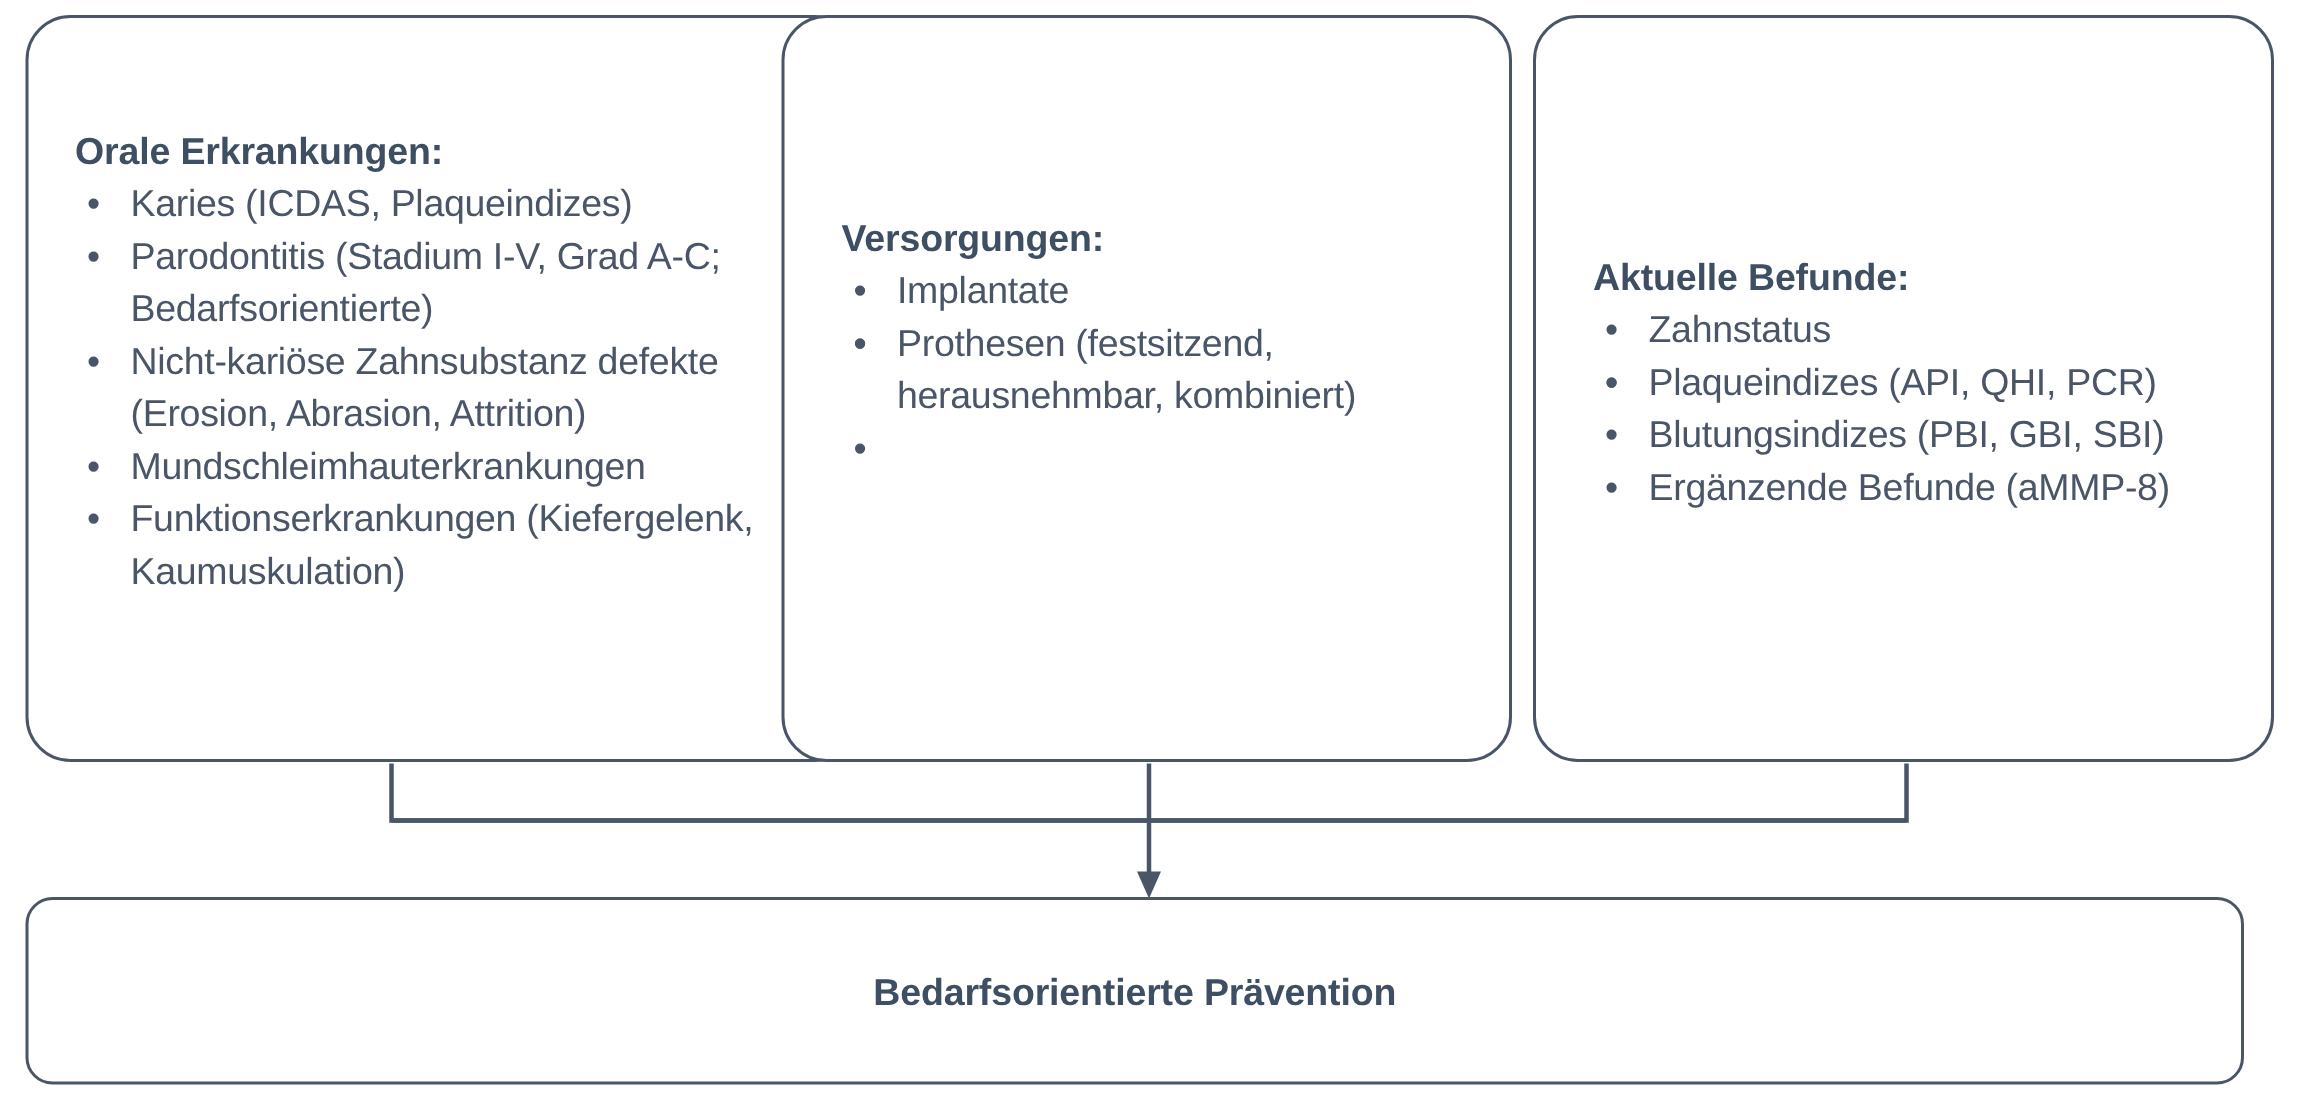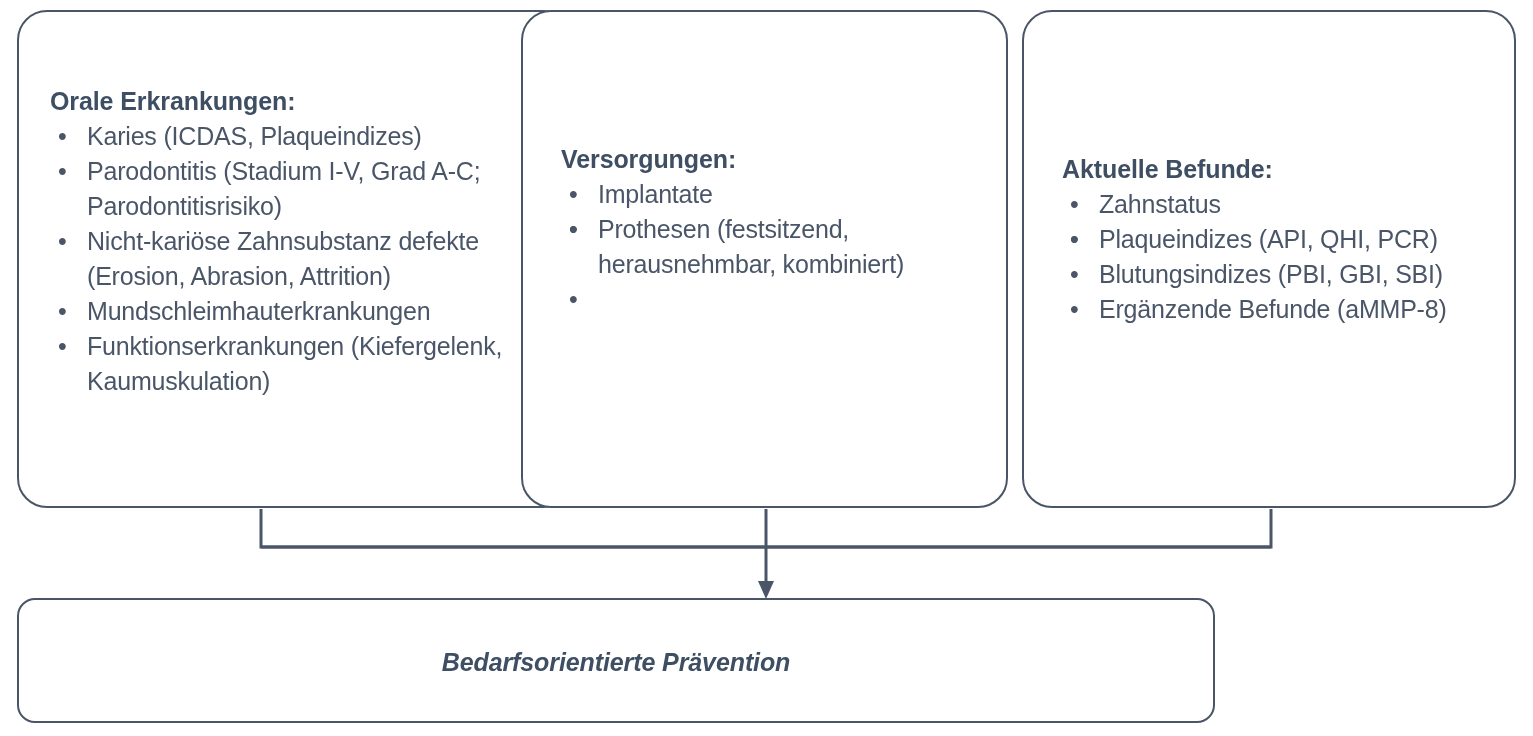--- a/index.html
+++ b/index.html
@@ -94,50 +94,50 @@
       <path d="M261 547 L1271 547"></path>
     </g>
     <polygon points="766,599 758,581 774,581" fill="#4a5668" stroke="none"></polygon>
   </svg>
 
   <div class="node node-top" style="left:17px; top:10px; width:556px; height:498px;">
     <div class="node-inner" style="top:72px; padding-left:31px; padding-right:14px;">
       <div class="node-title">Orale Erkrankungen:</div>
       <ul class="bullets">
         <li><span class="bullet-dot">•</span><span>Karies (ICDAS, Plaqueindizes)</span></li>
-        <li><span class="bullet-dot">•</span><span>Parodontitis (Stadium I-V, Grad A-C; Parodontitisrisiko)</span></li>
+        <li><span class="bullet-dot">•</span><span>Parodontitis (Stadium I-V, Grad A-C; Bedarfsorientierte)</span></li>
         <li><span class="bullet-dot">•</span><span>Nicht-kariöse Zahnsubstanz defekte (Erosion, Abrasion, Attrition)</span></li>
         <li><span class="bullet-dot">•</span><span>Mundschleimhauterkrankungen</span></li>
         <li><span class="bullet-dot">•</span><span>Funktionserkrankungen (Kiefergelenk, Kaumuskulation)</span></li>
       </ul>
     </div>
   </div>
 
   <div class="node node-top" style="left:521px; top:10px; width:487px; height:498px;">
     <div class="node-inner" style="top:130px; padding-left:38px; padding-right:14px;">
       <div class="node-title">Versorgungen:</div>
       <ul class="bullets">
         <li><span class="bullet-dot">•</span><span>Implantate</span></li>
         <li><span class="bullet-dot">•</span></li>
         <li><span class="bullet-dot">•</span><span>Prothesen (festsitzend, herausnehmbar, kombiniert)</span></li>
         <li><span class="bullet-dot">•</span></li>
       </ul>
     </div>
   </div>
 
   <div class="node node-top" style="left:1022px; top:10px; width:494px; height:498px;">
-    <div class="node-inner" style="top:140px; padding-left:38px; padding-right:14px;">
+    <div class="node-inner" style="top:156px; padding-left:38px; padding-right:14px;">
       <div class="node-title">Aktuelle Befunde:</div>
       <ul class="bullets">
         <li><span class="bullet-dot">•</span><span>Zahnstatus</span></li>
         <li><span class="bullet-dot">•</span></li>
         <li><span class="bullet-dot">•</span><span>Plaqueindizes (API, QHI, PCR)</span></li>
         <li><span class="bullet-dot">•</span><span>Blutungsindizes (PBI, GBI, SBI)</span></li>
         <li><span class="bullet-dot">•</span><span>Ergänzende Befunde (aMMP-8)</span></li>
       </ul>
     </div>
   </div>
 
-  <div class="node node-bottom" style="left:17px; top:598px; width:1198px; height:125px;font-style:italic;">
+  <div class="node node-bottom" style="left:17px; top:598px; width:1479px; height:125px;">
     <div class="banner-text" style="top:48px;">Bedarfsorientierte Prävention</div>
   </div>
 
 </div>
 
 </body></html>

